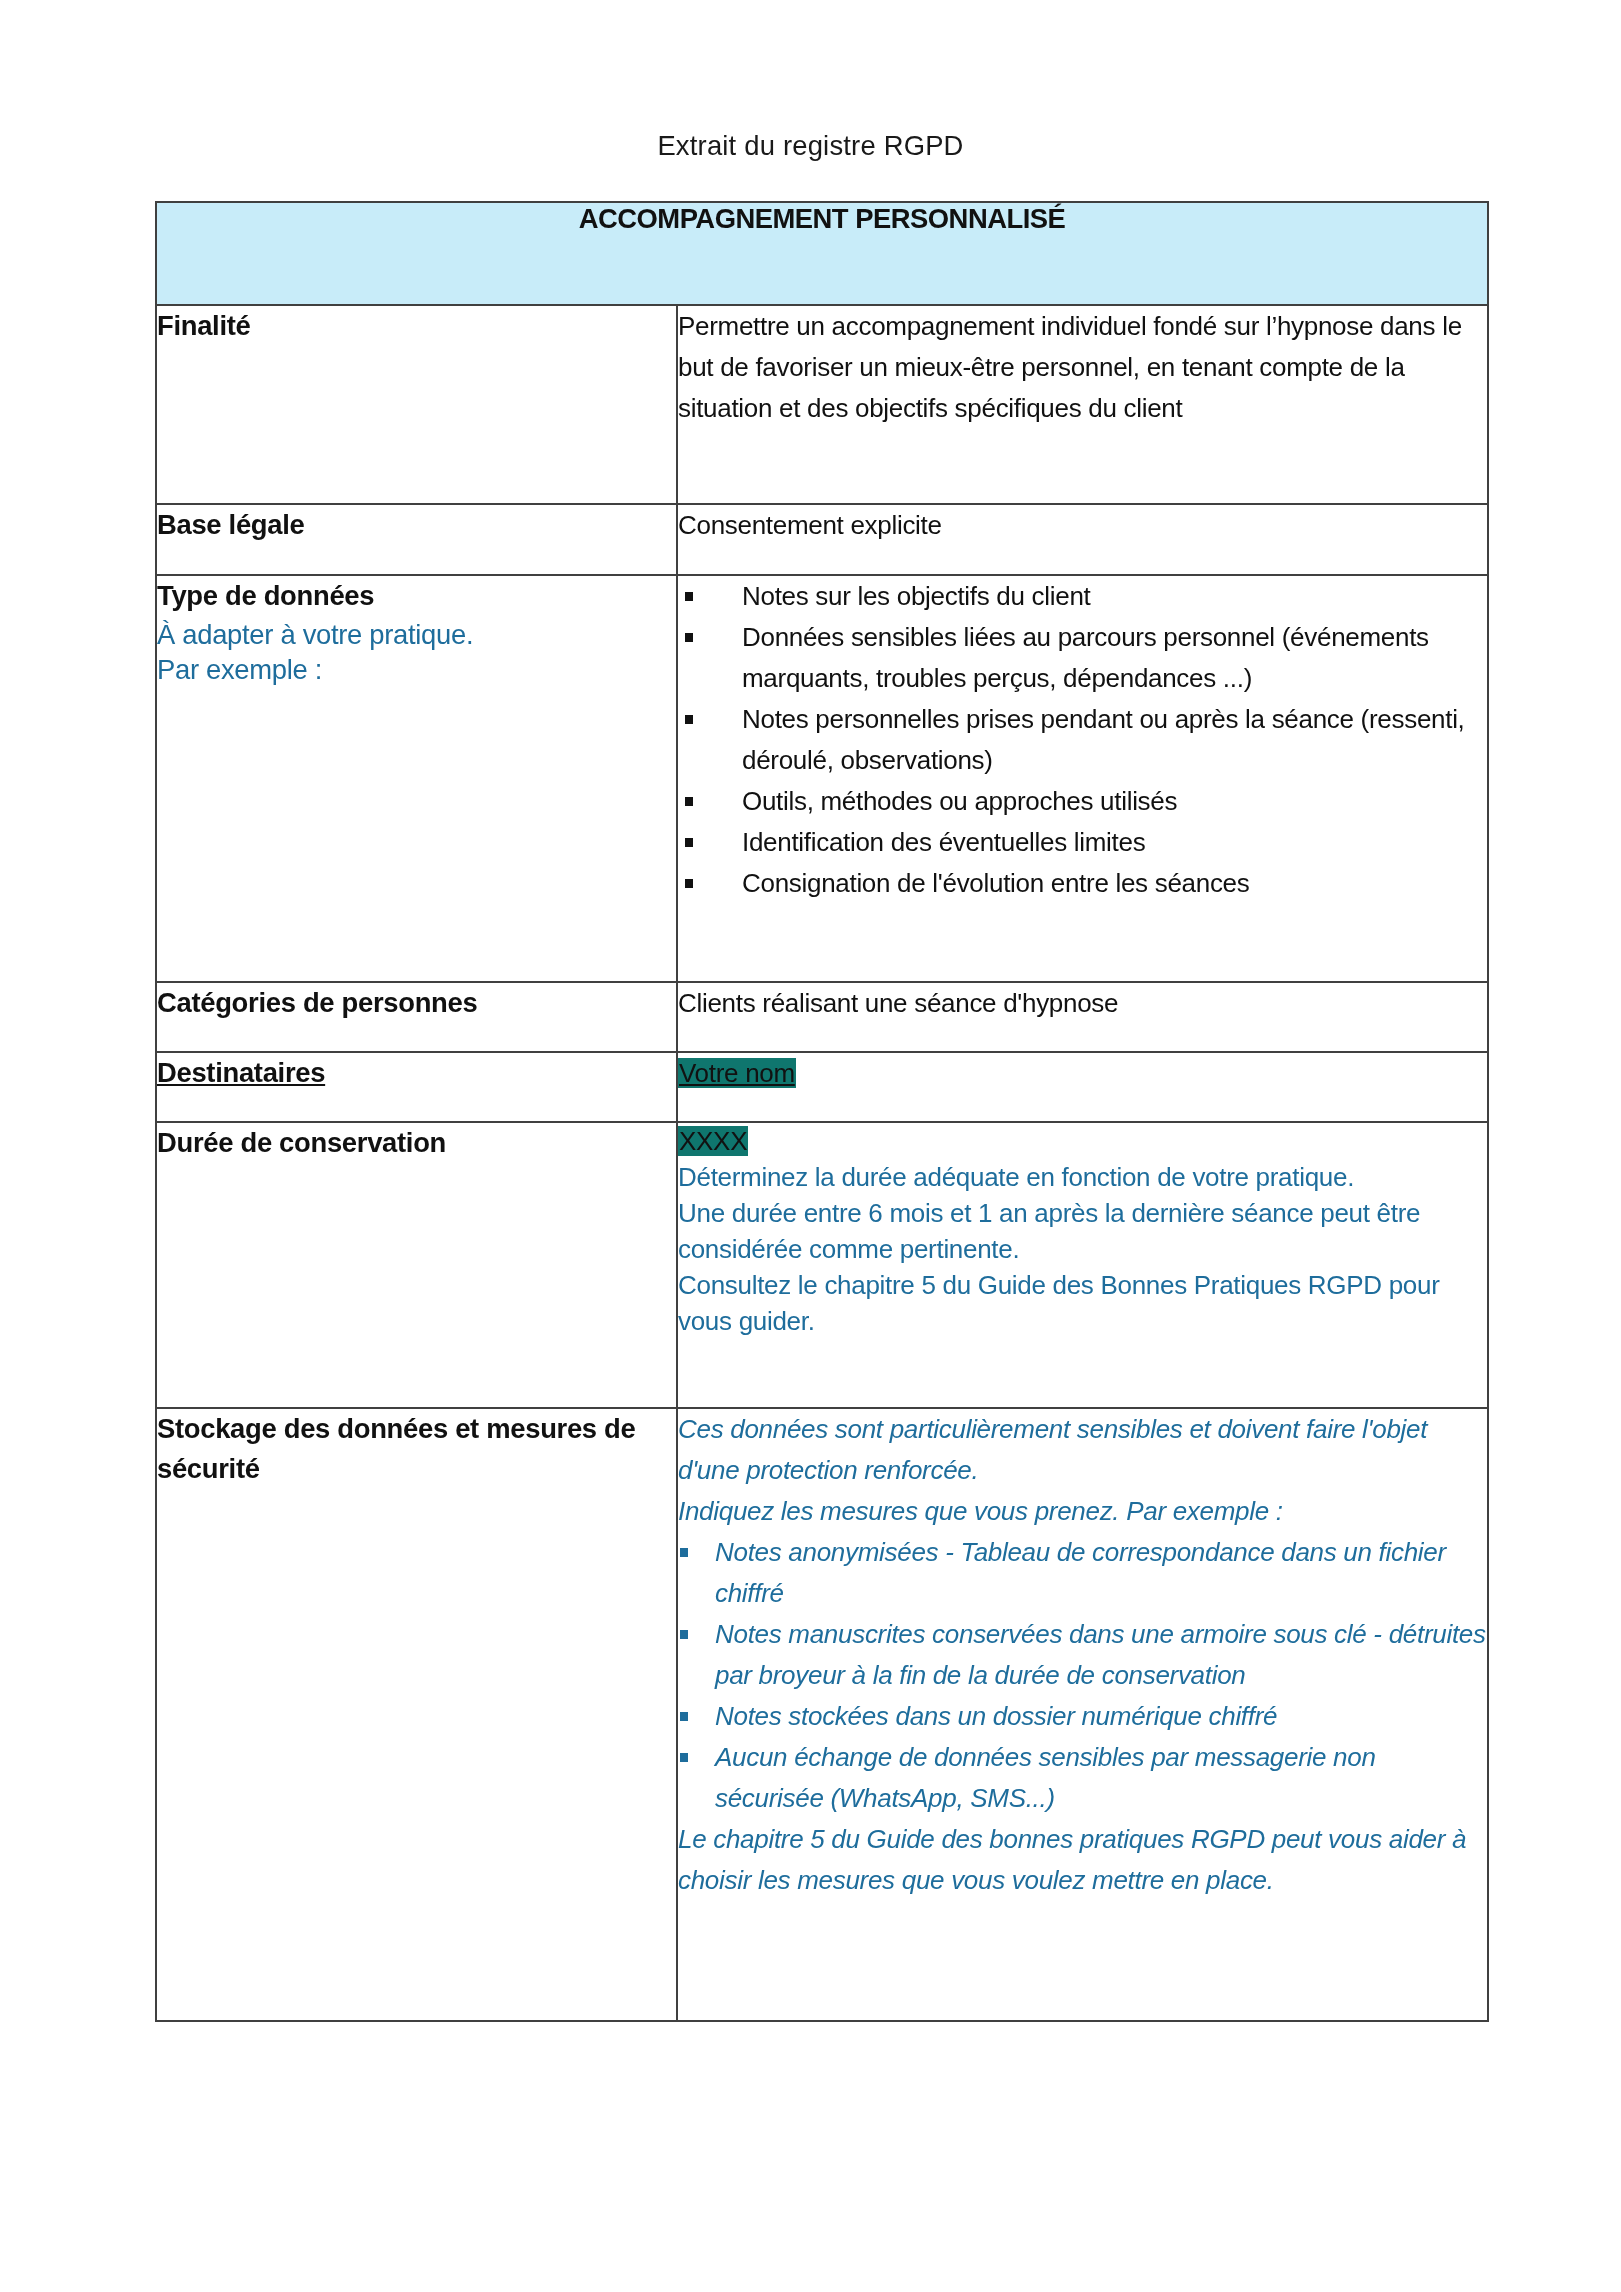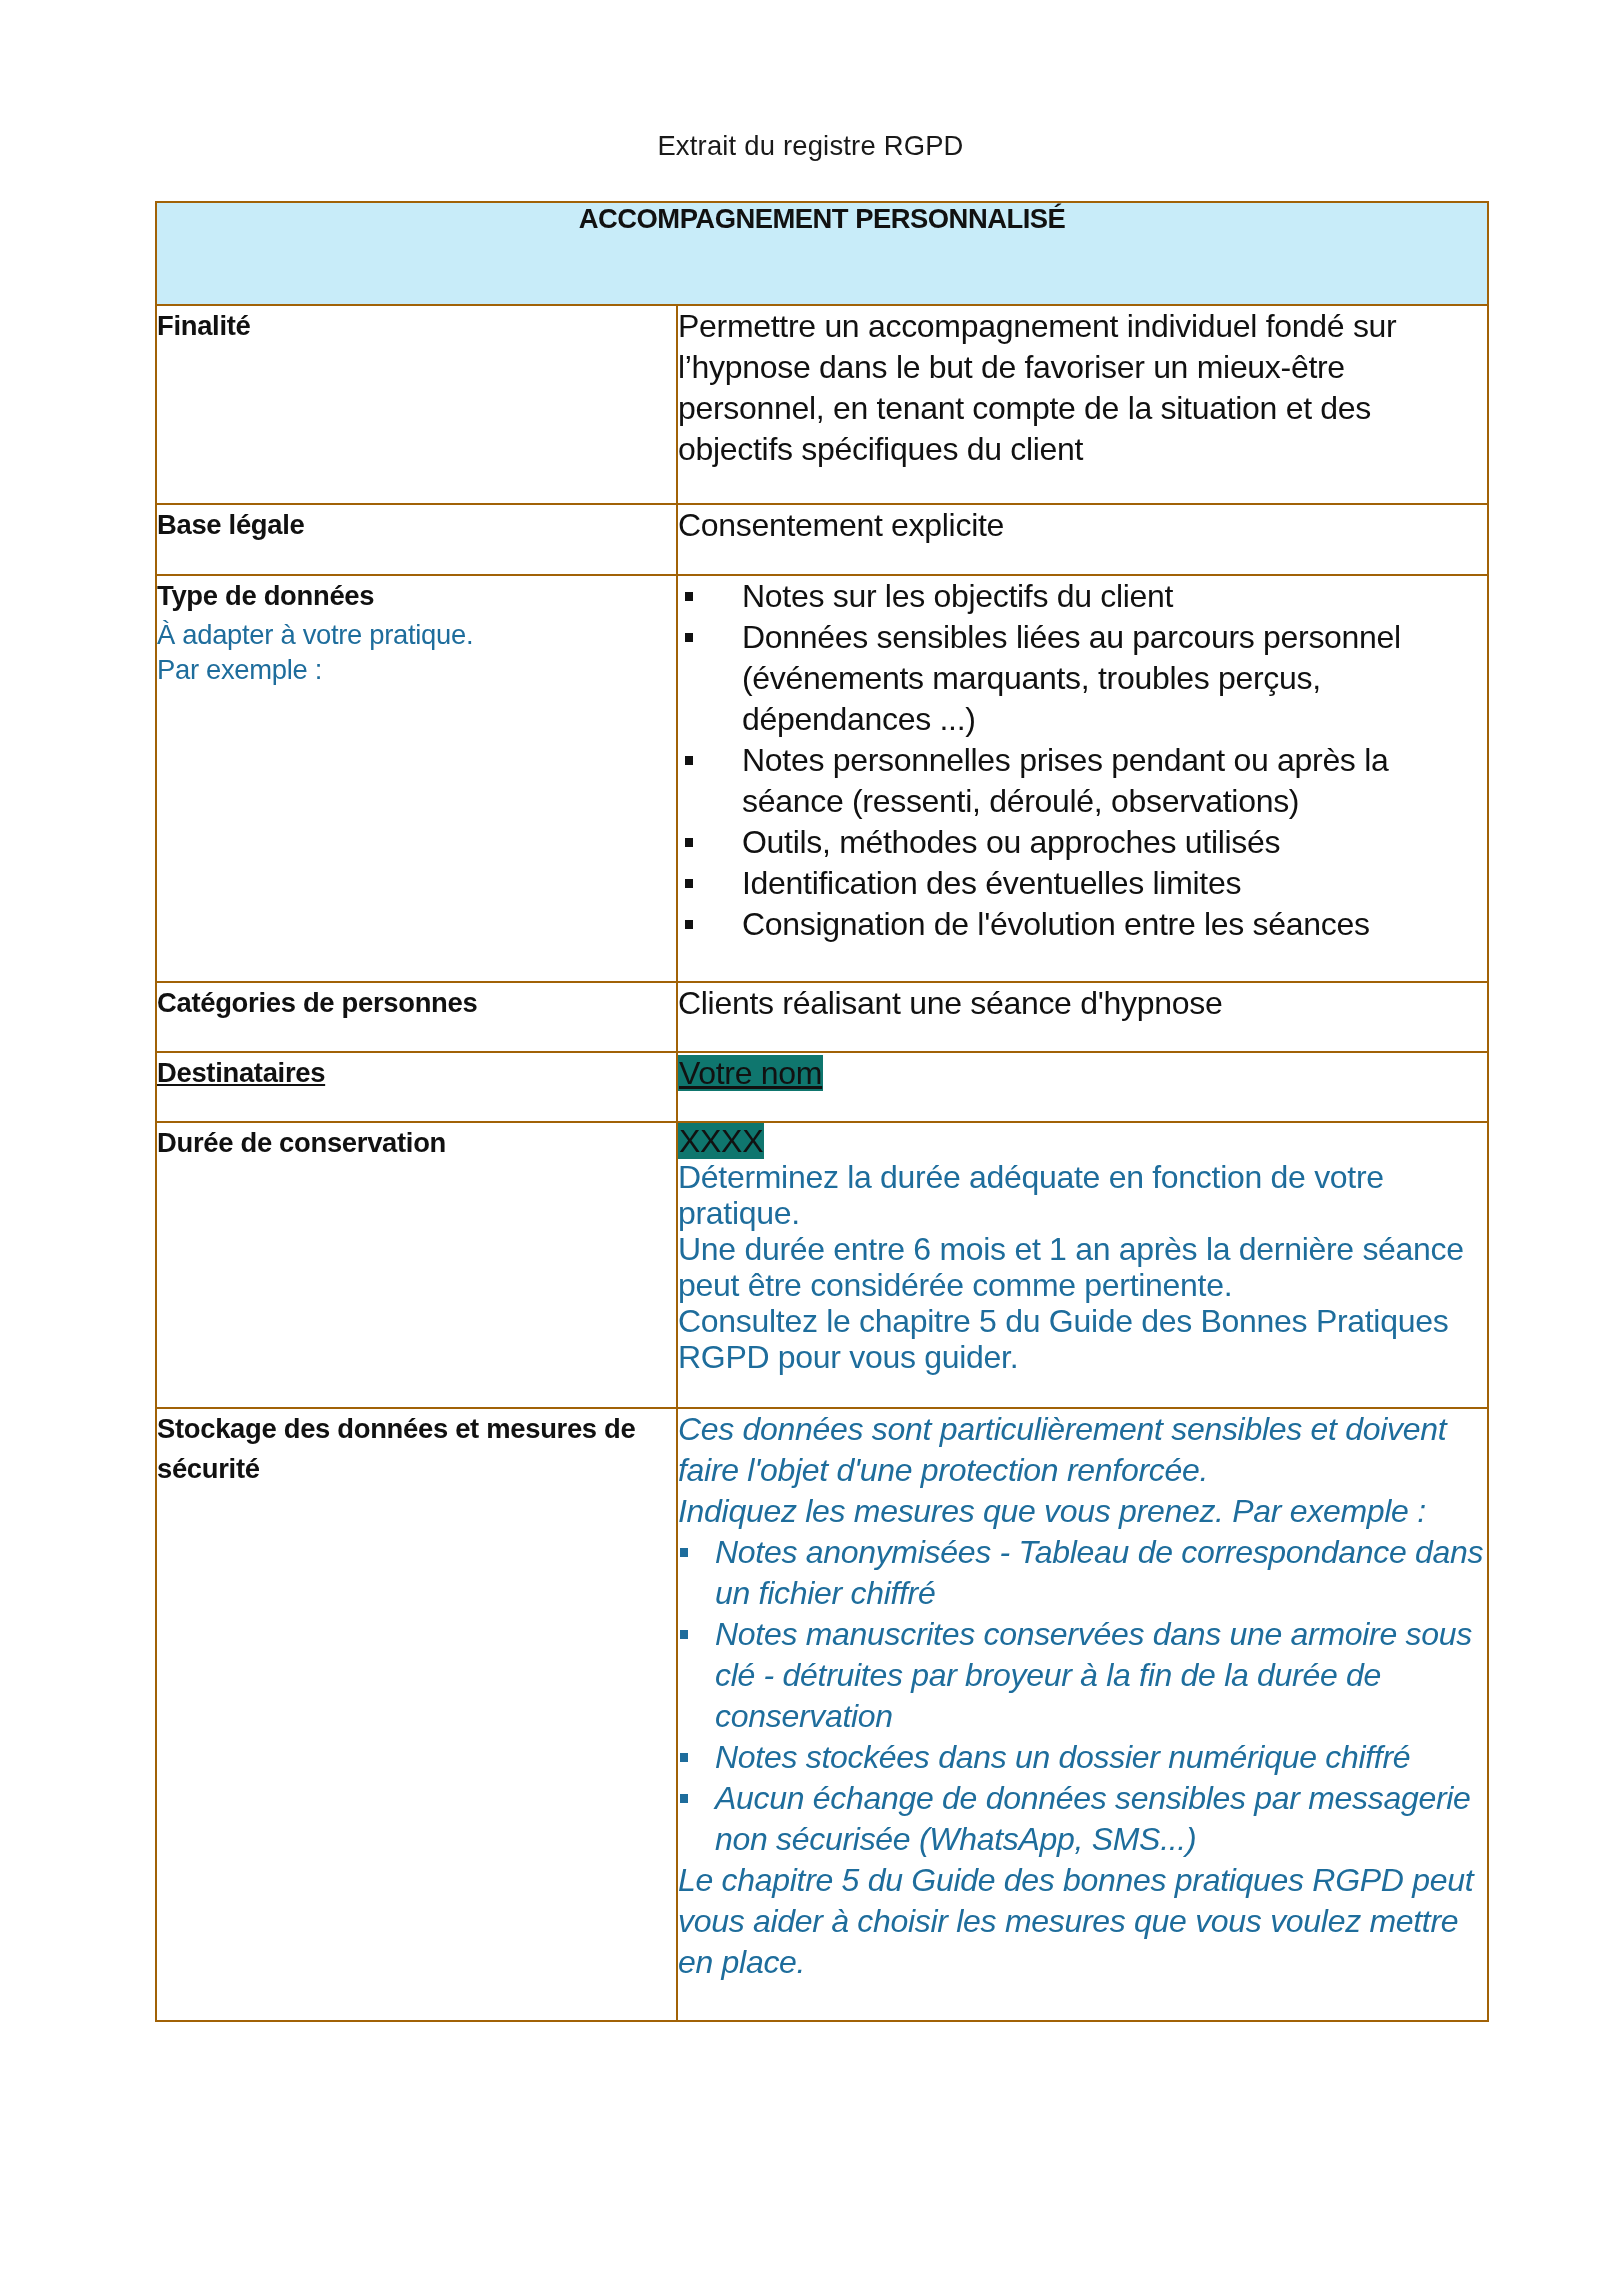--- a/index.html
+++ b/index.html
@@ -2,27 +2,27 @@
 <html><head>
 <meta charset="utf-8">
 <style>
   html, body { margin: 0; padding: 0; background: #ffffff; }
   body { width: 1621px; height: 2293px; position: relative; overflow: hidden;
          font-family: "Liberation Sans", "DejaVu Sans", sans-serif; color: #111111; }
   .doc-title { position: absolute; left: 0; width: 1621px; top: 130px; text-align: center;
                font-size: 27.4px; letter-spacing: 0.2px; color: #1a1a1a; }
   table.reg { position: absolute; left: 155px; top: 201px; width: 1332px; border-collapse: collapse;
               table-layout: fixed; }
-  table.reg td, table.reg th { border: 2px solid #a16207; vertical-align: top; padding: 0; }
+  table.reg td, table.reg th { border: 2px solid #404040; vertical-align: top; padding: 0; }
   col.c1 { width: 521px; }
   col.c2 { width: 811px; }
   th.head { background: #c8ecf9; height: 101px; text-align: center; vertical-align: middle;
             font-weight: bold; font-size: 27.4px; letter-spacing: -0.5px; color: #111; }
   .lbl { font-weight: bold; font-size: 27.4px; padding: 13.7px 15.7px 0 16.7px; line-height: 40px; letter-spacing: -0.3px; }
-  .val { font-size: 32px; padding: 13.7px 19.6px 0 15.7px; line-height: 41px; letter-spacing: -0.3px; }
+  .val { font-size: 26px; padding: 13.7px 19.6px 0 15.7px; line-height: 41px; letter-spacing: -0.3px; }
   .blue { color: #1e6d9c; }
   .hint { font-size: 27.4px; line-height: 35px; margin-top: 1px; font-weight: normal; }
   ul.sq { list-style: none; margin: 0; padding: 0; }
   ul.sq li { position: relative; padding-left: 64px; line-height: 41px; }
   ul.sq li::before { content: ""; position: absolute; left: 6.9px; top: 15.7px; width: 7.8px; height: 9.8px;
                      background: currentColor; }
   .hl { background: #0f766e; color: #111; padding: 0 1px; }
   .tight { line-height: 36px; }
   .r-fin td { height: 197px; }
   .r-base td { height: 69px; }

